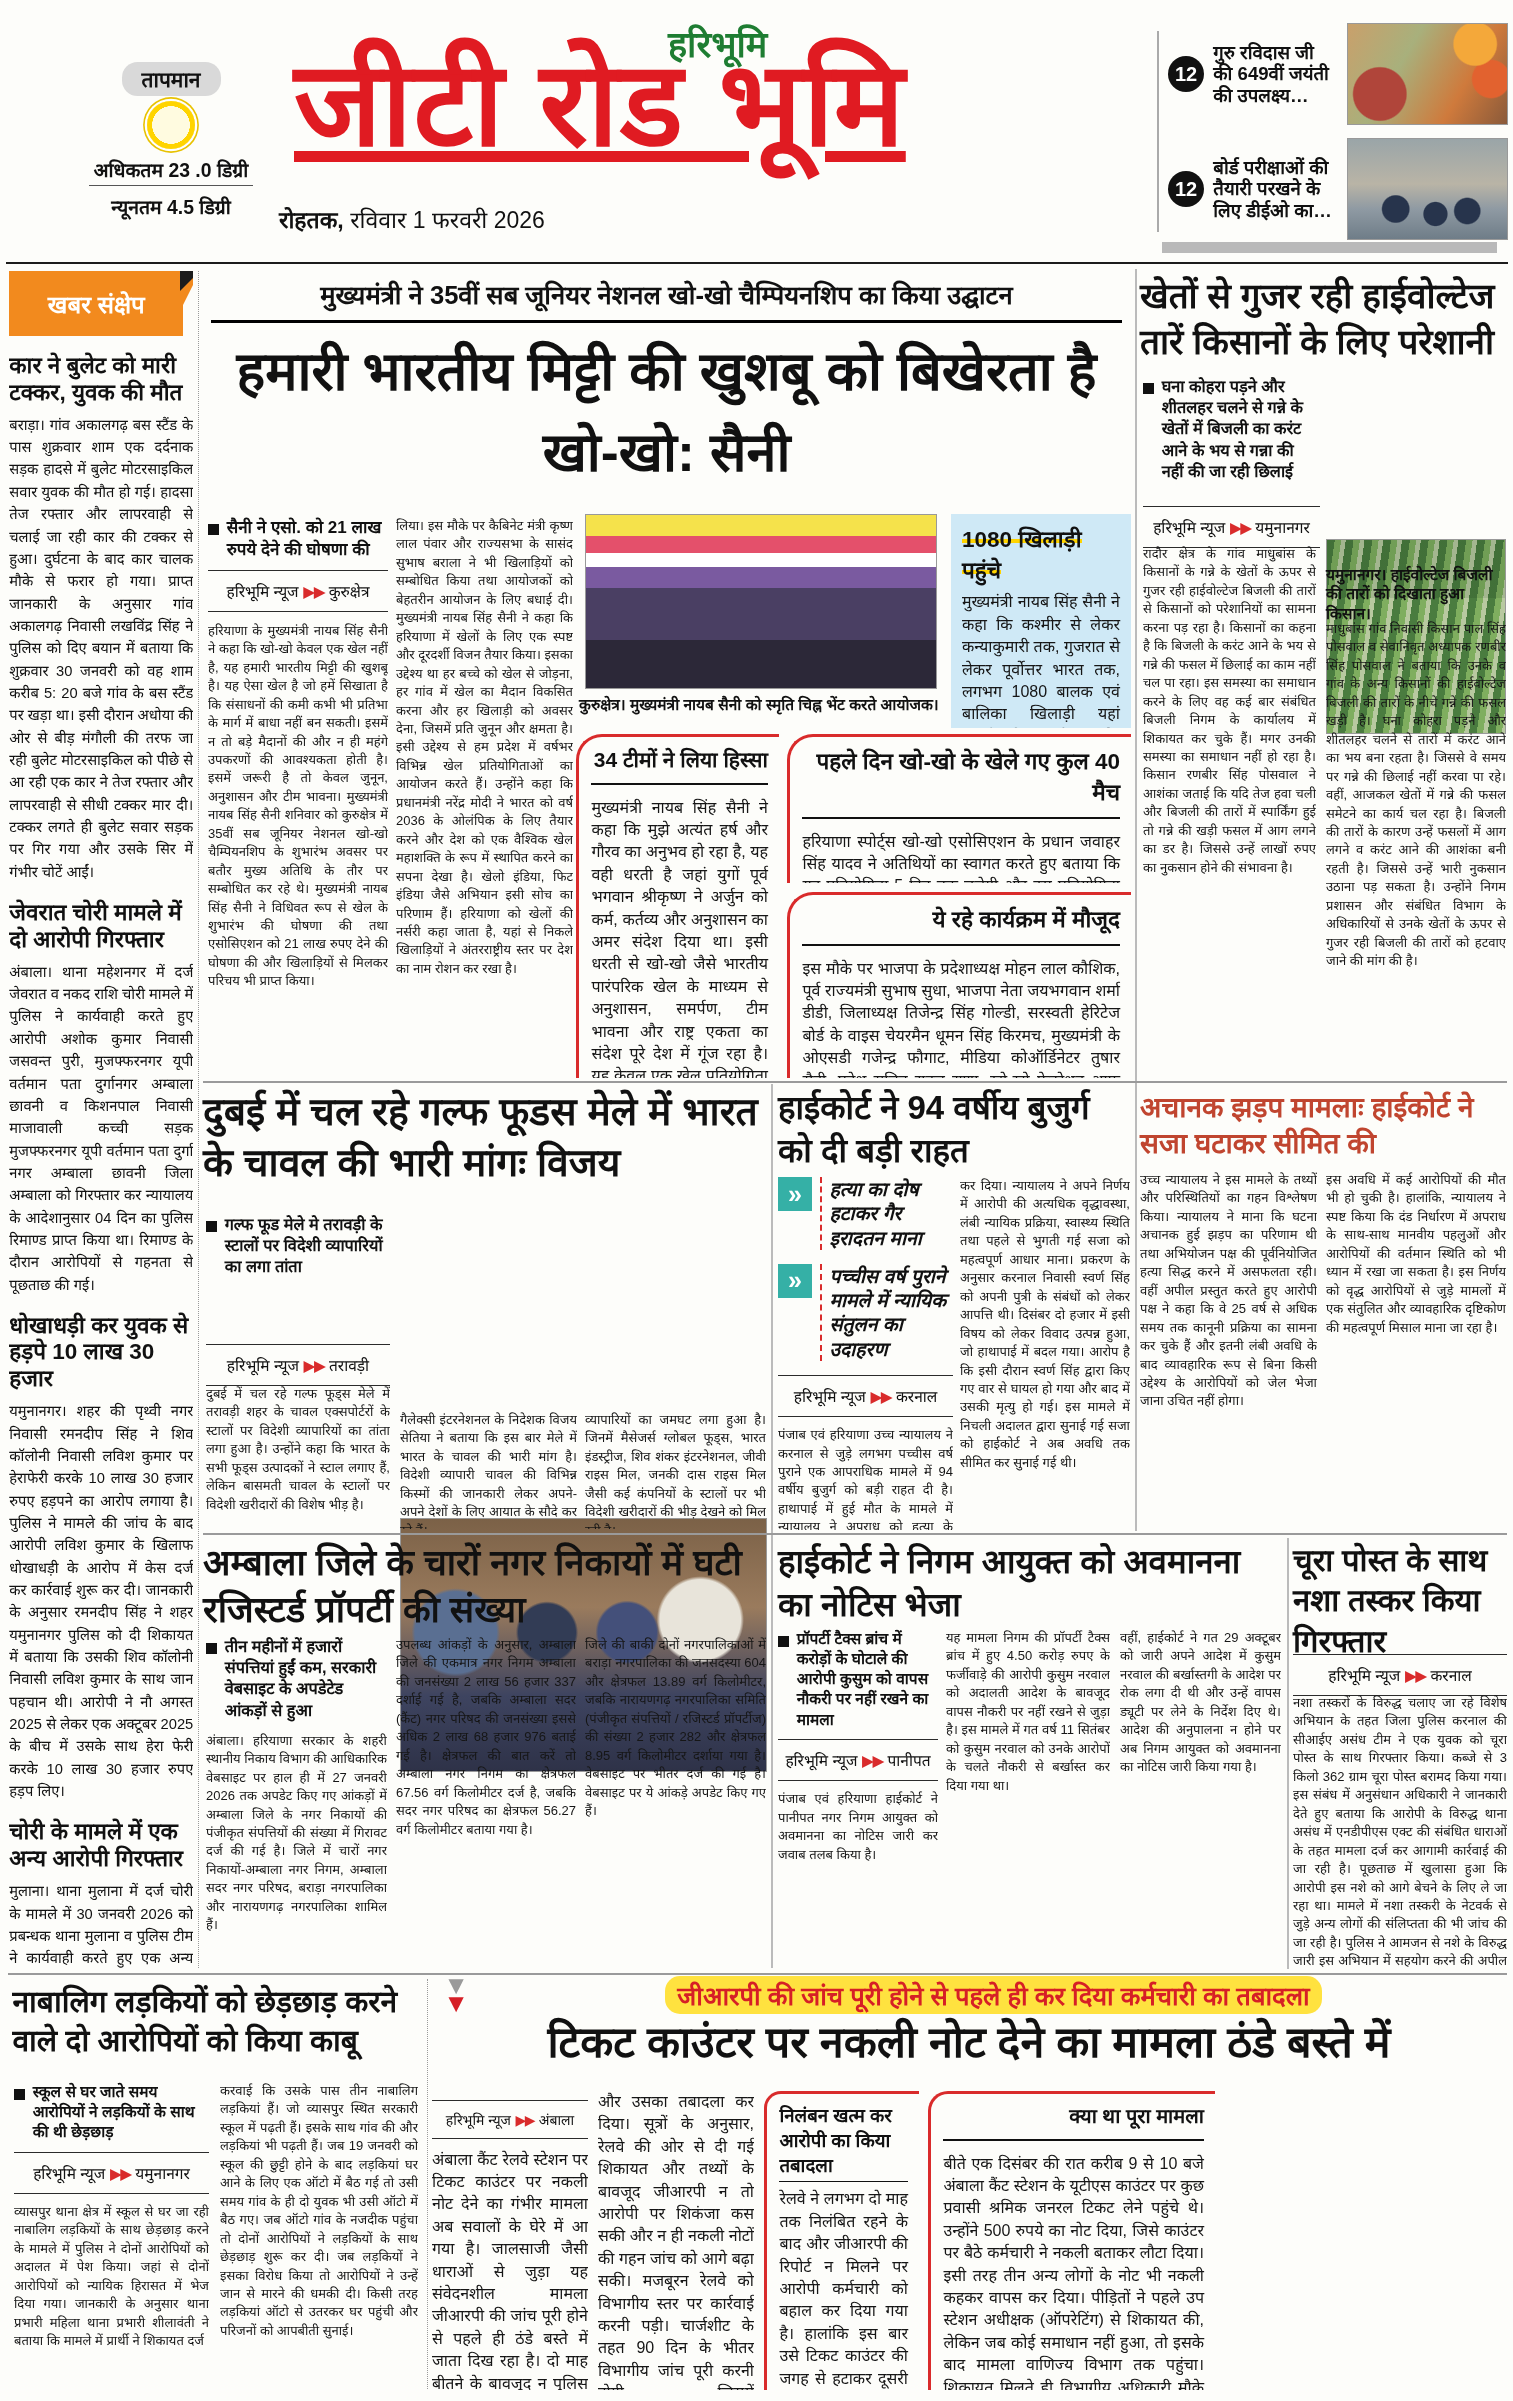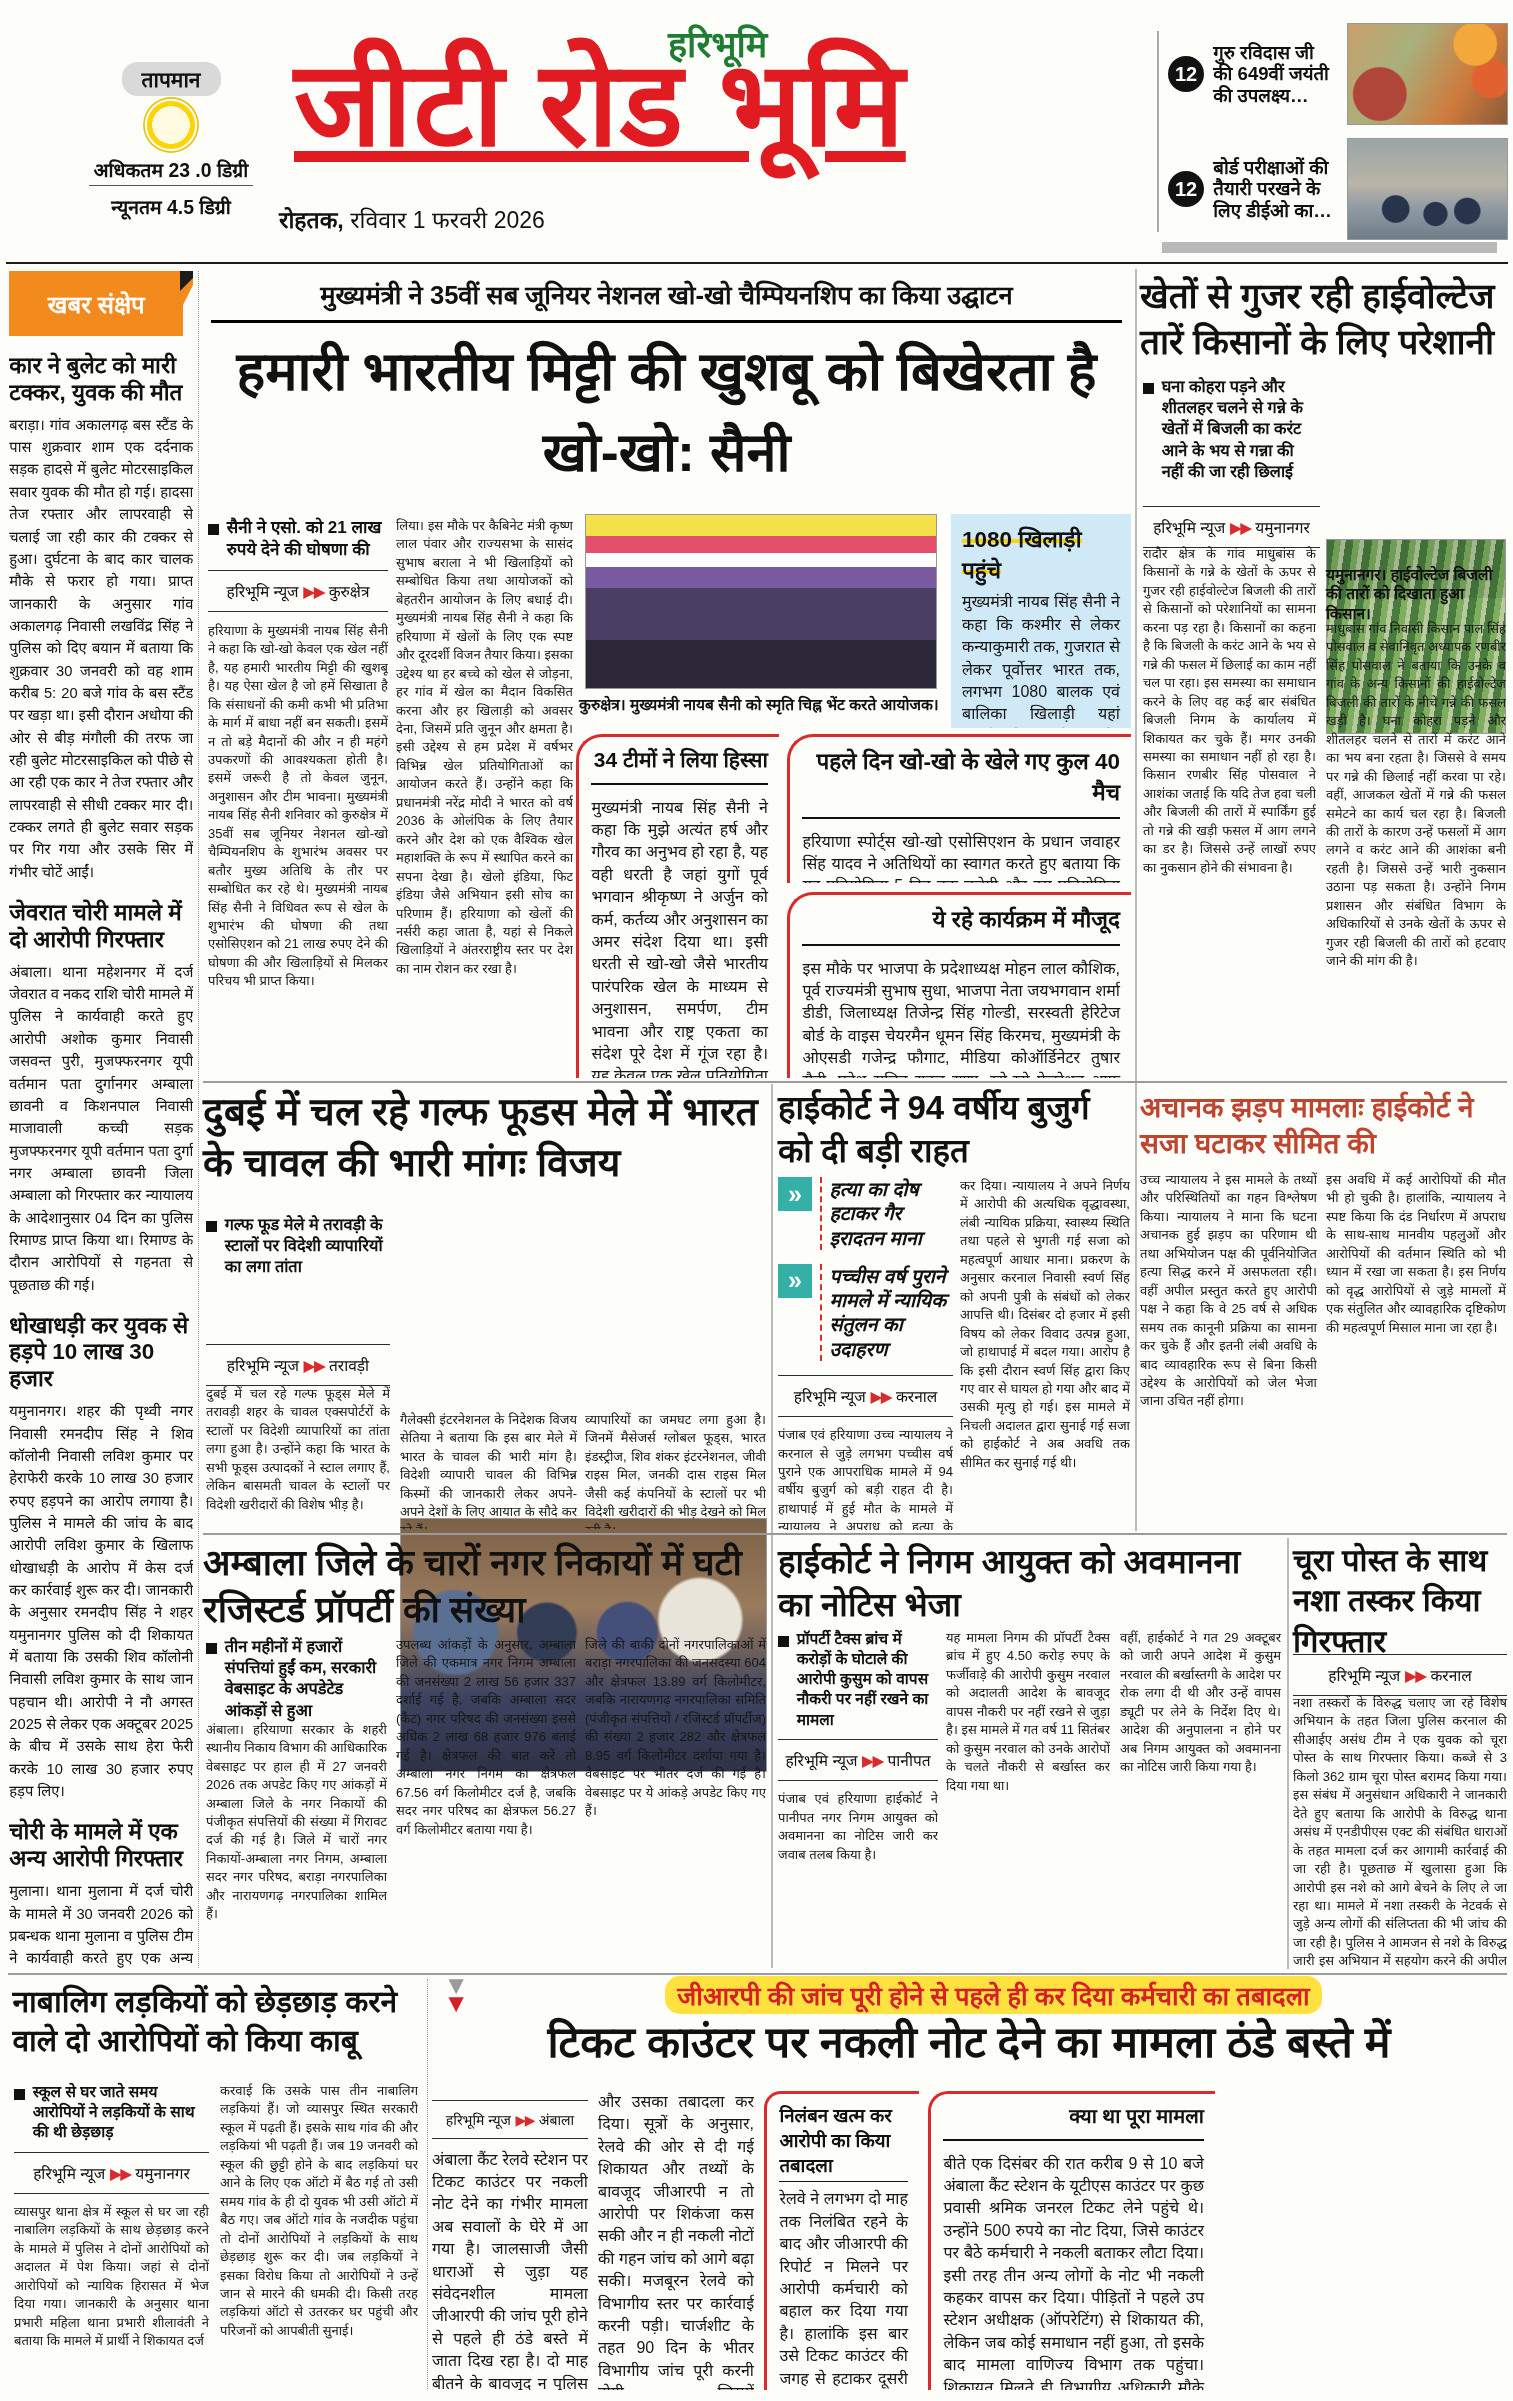--- a/index.html
+++ b/index.html
@@ -227,21 +227,21 @@
 
   <div class="abs h-sec" style="left:1140px;top:1090px;width:369px;font-size:28px;color:#c0452f;">अचानक झड़प मामलाः हाईकोर्ट ने सजा घटाकर सीमित की</div>
   <div class="abs ovh body-txt" style="left:1140px;top:1171px;width:177px;height:358px;">उच्च न्यायालय ने इस मामले के तथ्यों और परिस्थितियों का गहन विश्लेषण किया। न्यायालय ने माना कि घटना अचानक हुई झड़प का परिणाम थी तथा अभियोजन पक्ष की पूर्वनियोजित हत्या सिद्ध करने में असफलता रही। वहीं अपील प्रस्तुत करते हुए आरोपी पक्ष ने कहा कि वे 25 वर्ष से अधिक समय तक कानूनी प्रक्रिया का सामना कर चुके हैं और इतनी लंबी अवधि के बाद व्यावहारिक रूप से बिना किसी उद्देश्य के आरोपियों को जेल भेजा जाना उचित नहीं होगा।</div>
   <div class="abs ovh body-txt" style="left:1326px;top:1171px;width:180px;height:358px;">इस अवधि में कई आरोपियों की मौत भी हो चुकी है। हालांकि, न्यायालय ने स्पष्ट किया कि दंड निर्धारण में अपराध के साथ-साथ मानवीय पहलुओं और आरोपियों की वर्तमान स्थिति को भी ध्यान में रखा जा सकता है। इस निर्णय को वृद्ध आरोपियों से जुड़े मामलों में एक संतुलित और व्यावहारिक दृष्टिकोण की महत्वपूर्ण मिसाल माना जा रहा है।</div>
 
   <div class="abs rule-light" style="left:203px;top:1533px;width:1304px;height:1.5px;"></div>
   <div class="abs" style="left:1287px;top:1538px;width:1.5px;height:431px;background:#bbb;"></div>
 
   <div class="abs h-sec" style="left:203px;top:1540px;width:565px;font-size:36px;">अम्बाला जिले के चारों नगर निकायों में घटी रजिस्टर्ड प्रॉपर्टी की संख्या</div>
   <div class="abs ovh" style="left:206px;top:1636px;width:181px;height:333px;">
-    <div class="bullet-row" style="font-size:16.3px;">
+    <div class="bullet-row" style="font-size:16.3px;margin-bottom:11px;">
       <span class="sq"></span>
       <span>तीन महीनों में हजारों संपत्तियां हुईं कम, सरकारी वेबसाइट के अपडेटेड आंकड़ों से हुआ</span>
     </div>
     <div class="body-txt">अंबाला। हरियाणा सरकार के शहरी स्थानीय निकाय विभाग की आधिकारिक वेबसाइट पर हाल ही में 27 जनवरी 2026 तक अपडेट किए गए आंकड़ों में अम्बाला जिले के नगर निकायों की पंजीकृत संपत्तियों की संख्या में गिरावट दर्ज की गई है। जिले में चारों नगर निकायों-अम्बाला नगर निगम, अम्बाला सदर नगर परिषद, बराड़ा नगरपालिका और नारायणगढ़ नगरपालिका शामिल हैं।</div>
   </div>
   <div class="abs ovh body-txt" style="left:396px;top:1636px;width:180px;height:333px;">उपलब्ध आंकड़ों के अनुसार, अम्बाला जिले की एकमात्र नगर निगम अम्बाला की जनसंख्या 2 लाख 56 हजार 337 दर्शाई गई है, जबकि अम्बाला सदर (कैंट) नगर परिषद की जनसंख्या इससे अधिक 2 लाख 68 हजार 976 बताई गई है। क्षेत्रफल की बात करें तो अम्बाला नगर निगम का क्षेत्रफल 67.56 वर्ग किलोमीटर दर्ज है, जबकि सदर नगर परिषद का क्षेत्रफल 56.27 वर्ग किलोमीटर बताया गया है।</div>
   <div class="abs ovh body-txt" style="left:585px;top:1636px;width:181px;height:333px;">जिले की बाकी दोनों नगरपालिकाओं में बराड़ा नगरपालिका की जनसदस्या 604 और क्षेत्रफल 13.89 वर्ग किलोमीटर, जबकि नारायणगढ़ नगरपालिका समिति (पंजीकृत संपत्तियों / रजिस्टर्ड प्रॉपर्टीज) की संख्या 2 हजार 282 और क्षेत्रफल 8.95 वर्ग किलोमीटर दर्शाया गया है। वेबसाइट पर भीतर दर्ज की गई है। वेबसाइट पर ये आंकड़े अपडेट किए गए हैं।</div>
 
   <div class="abs h-sec" style="left:778px;top:1541px;width:503px;font-size:33px;">हाईकोर्ट ने निगम आयुक्त को अवमानना का नोटिस भेजा</div>
   <div class="abs ovh" style="left:778px;top:1629px;width:160px;height:339px;">

